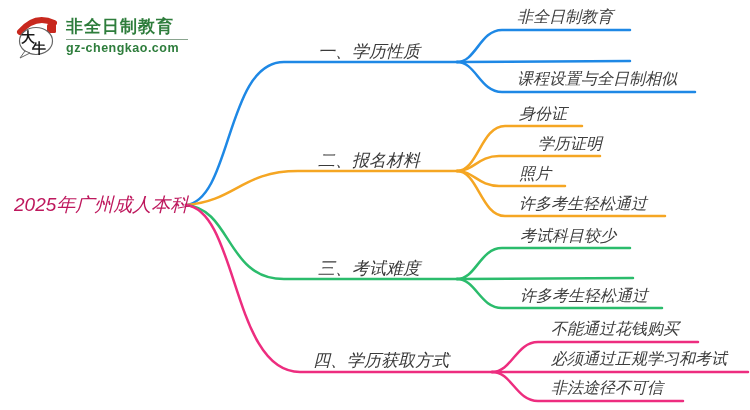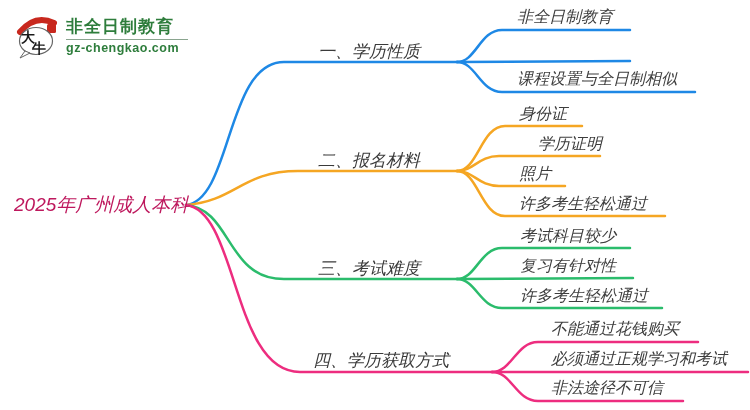--- a/index.html
+++ b/index.html
@@ -82,20 +82,19 @@
 
   <div class="node child-label" style="left:517px;top:8px;">非全日制教育</div>
   <div class="node child-label" style="left:517px;top:70px;">课程设置与全日制相似</div>
 
   <div class="node child-label" style="left:519px;top:105px;">身份证</div>
   <div class="node child-label" style="left:519px;top:135px;margin-left:19px;">学历证明</div>
   <div class="node child-label" style="left:519px;top:165px;">照片</div>
   <div class="node child-label" style="left:519px;top:195px;">许多考生轻松通过</div>
 
   <div class="node child-label" style="left:520px;top:227px;">考试科目较少</div>
-  <div class="node child-label" style="left:520px;top:257px;">复习有针对性</div>
   <div class="node child-label" style="left:520px;top:287px;">许多考生轻松通过</div>
 
   <div class="node child-label" style="left:551px;top:320px;">不能通过花钱购买</div>
   <div class="node child-label" style="left:551px;top:350px;">必须通过正规学习和考试</div>
   <div class="node child-label" style="left:551px;top:379px;">非法途径不可信</div>
 
 </div>
 
 </body></html>

